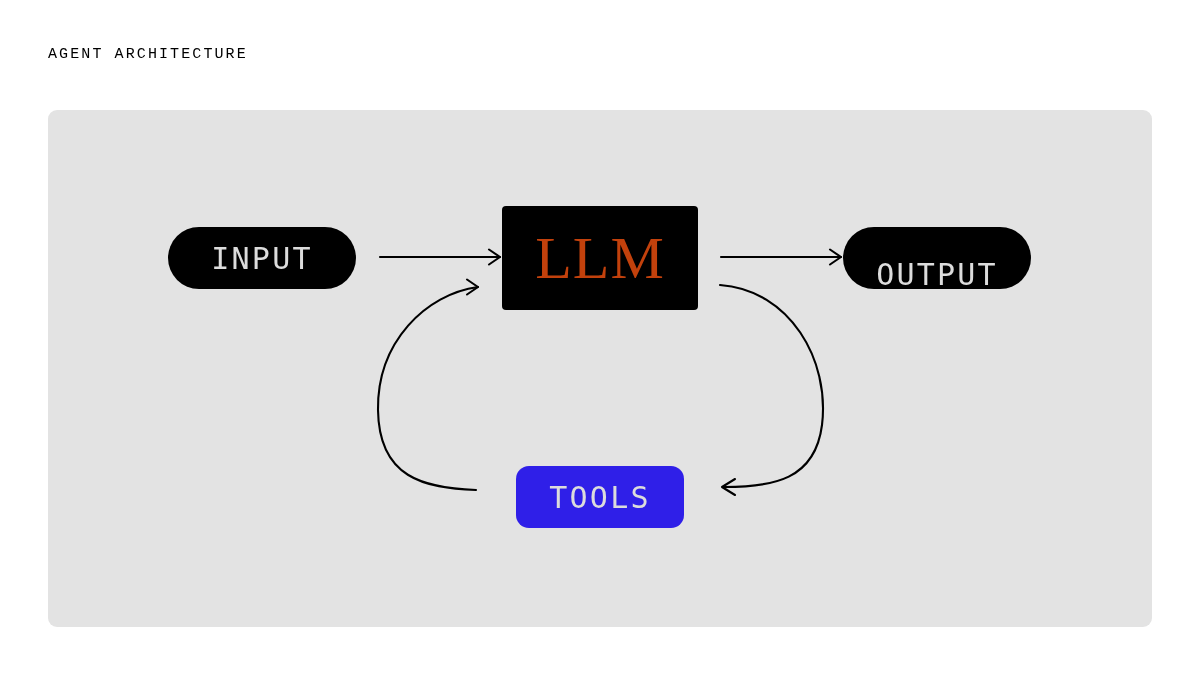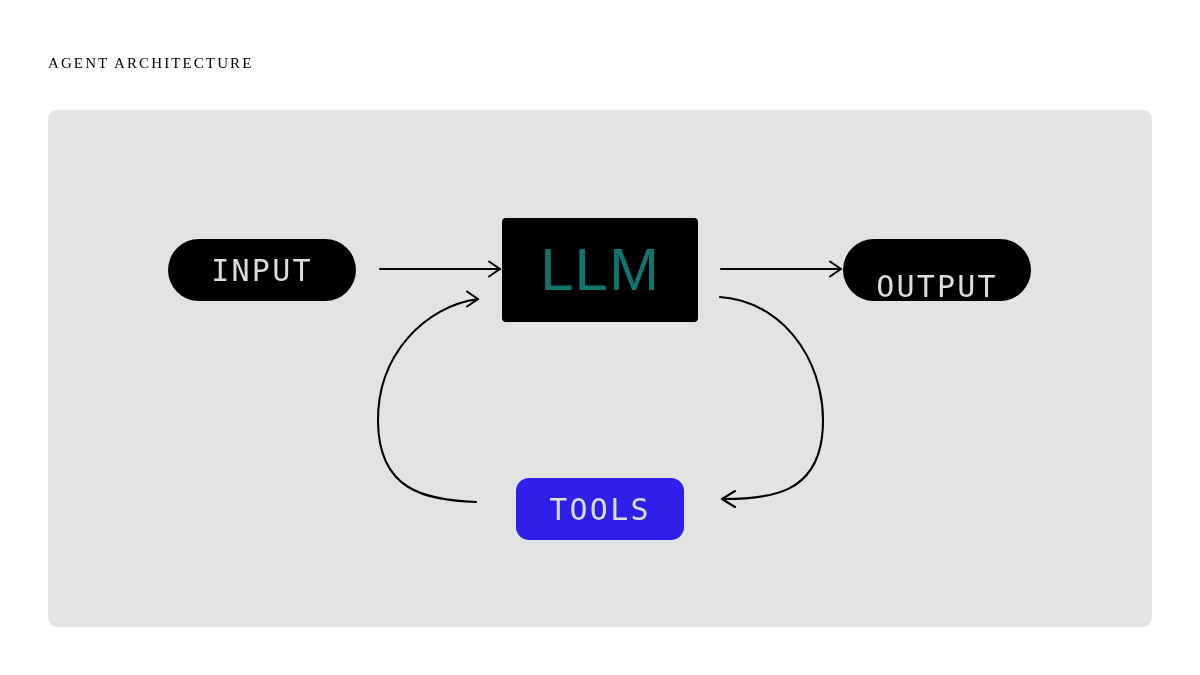--- a/index.html
+++ b/index.html
@@ -21,43 +21,43 @@
     position: absolute;
     left: 0;
     top: 0;
     width: 1200px;
     height: 675px;
   }
 
   .page-title {
     position: absolute;
     left: 48px;
-    top: 52px;
-    font-family: Liberation Serif, serif;
+    top: 44px;
+    font-family: Liberation Mono, monospace;
     font-size: 15px;
     line-height: 22px;
     letter-spacing: 2.1px;
     color: #000000;
     white-space: nowrap;
   }
 
   .diagram-panel {
     position: absolute;
     left: 48px;
     top: 110px;
     width: 1104px;
     height: 517px;
     background: #e3e3e3;
     border-radius: 9px;
   }
 
   .diagram-canvas {
     position: absolute;
     left: 0;
-    top: 12px;
+    top: 0;
     width: 1104px;
     height: 517px;
     overflow: visible;
   }
 
   
   .node {
     position: absolute;
     display: flex;
     align-items: center;
@@ -104,25 +104,25 @@
 
   .node-llm {
     left: 454px;
     top: 96px;
     width: 196px;
     height: 104px;
     background: #000000;
     border-radius: 4px;
   }
   .node-llm .node-label {
-    font-family: Liberation Sans, sans-serif;
+    font-family: Liberation Serif, serif;
     font-size: 60px;
     line-height: 60px;
     letter-spacing: 1px;
-    color: #0f766e;
+    color: #c2410c;
   }
 
   .node-tools {
     left: 468px;
     top: 356px;
     width: 168px;
     height: 62px;
     background: #2f1fe8;
     border-radius: 13px;
   }

